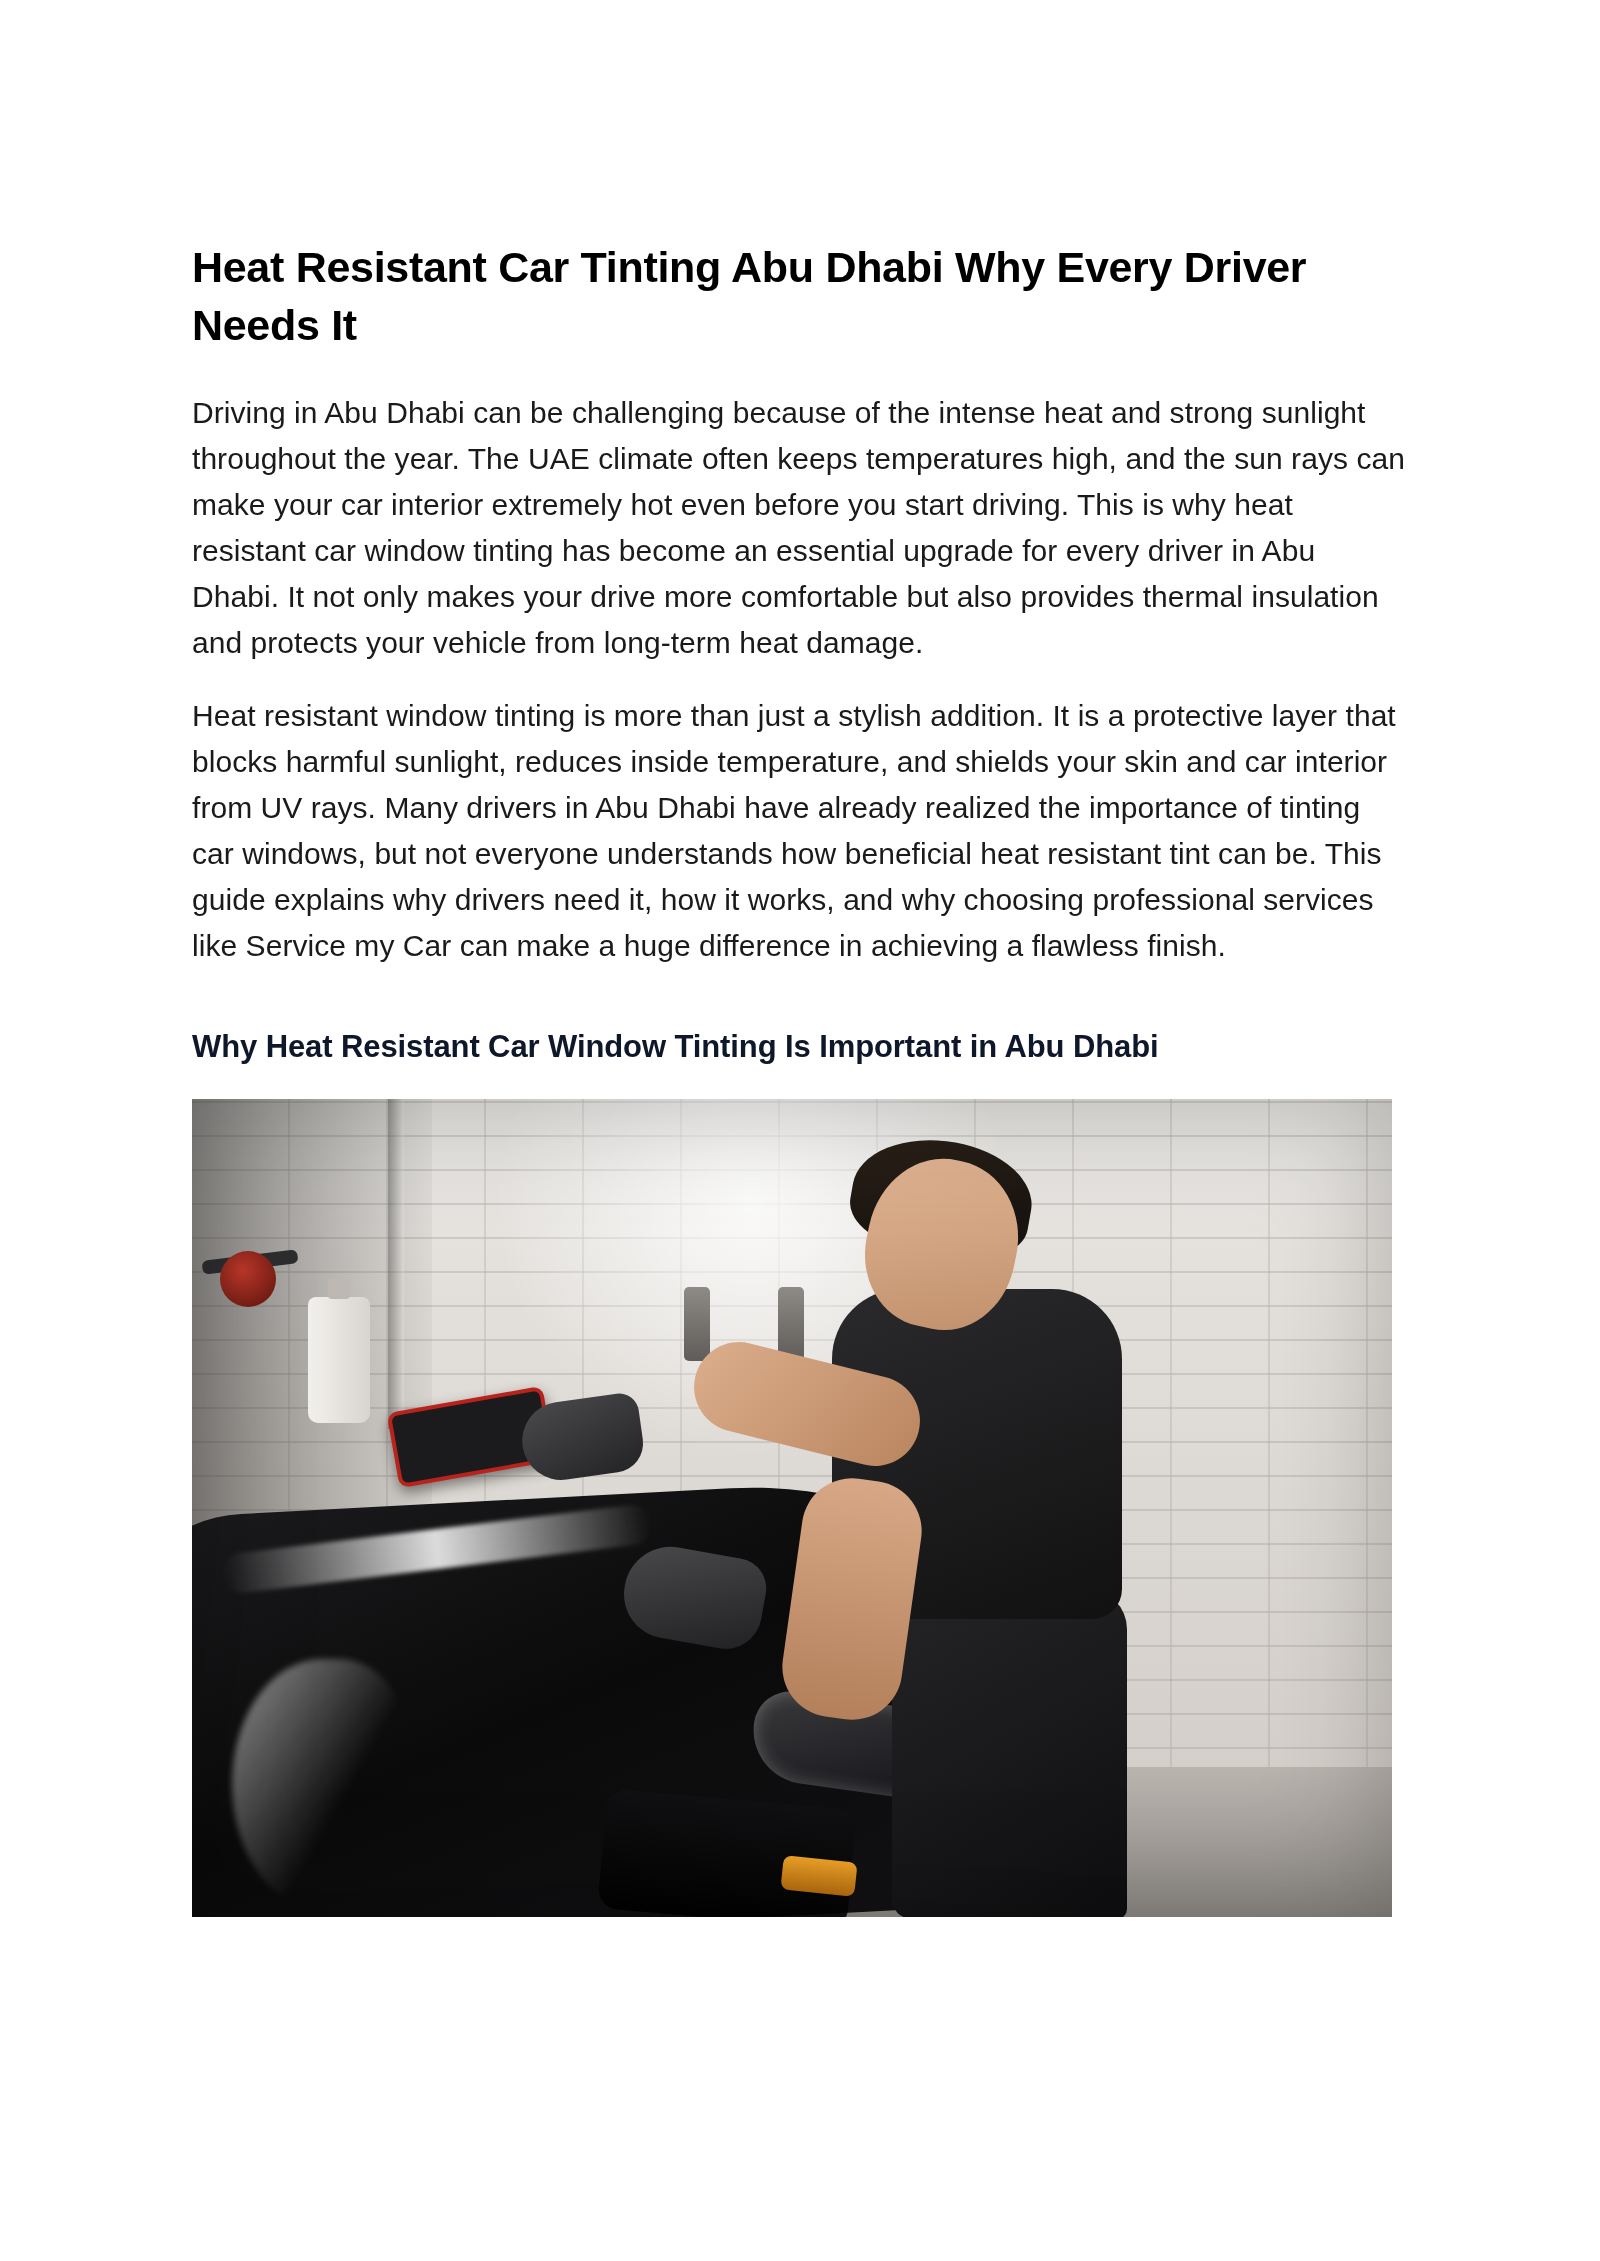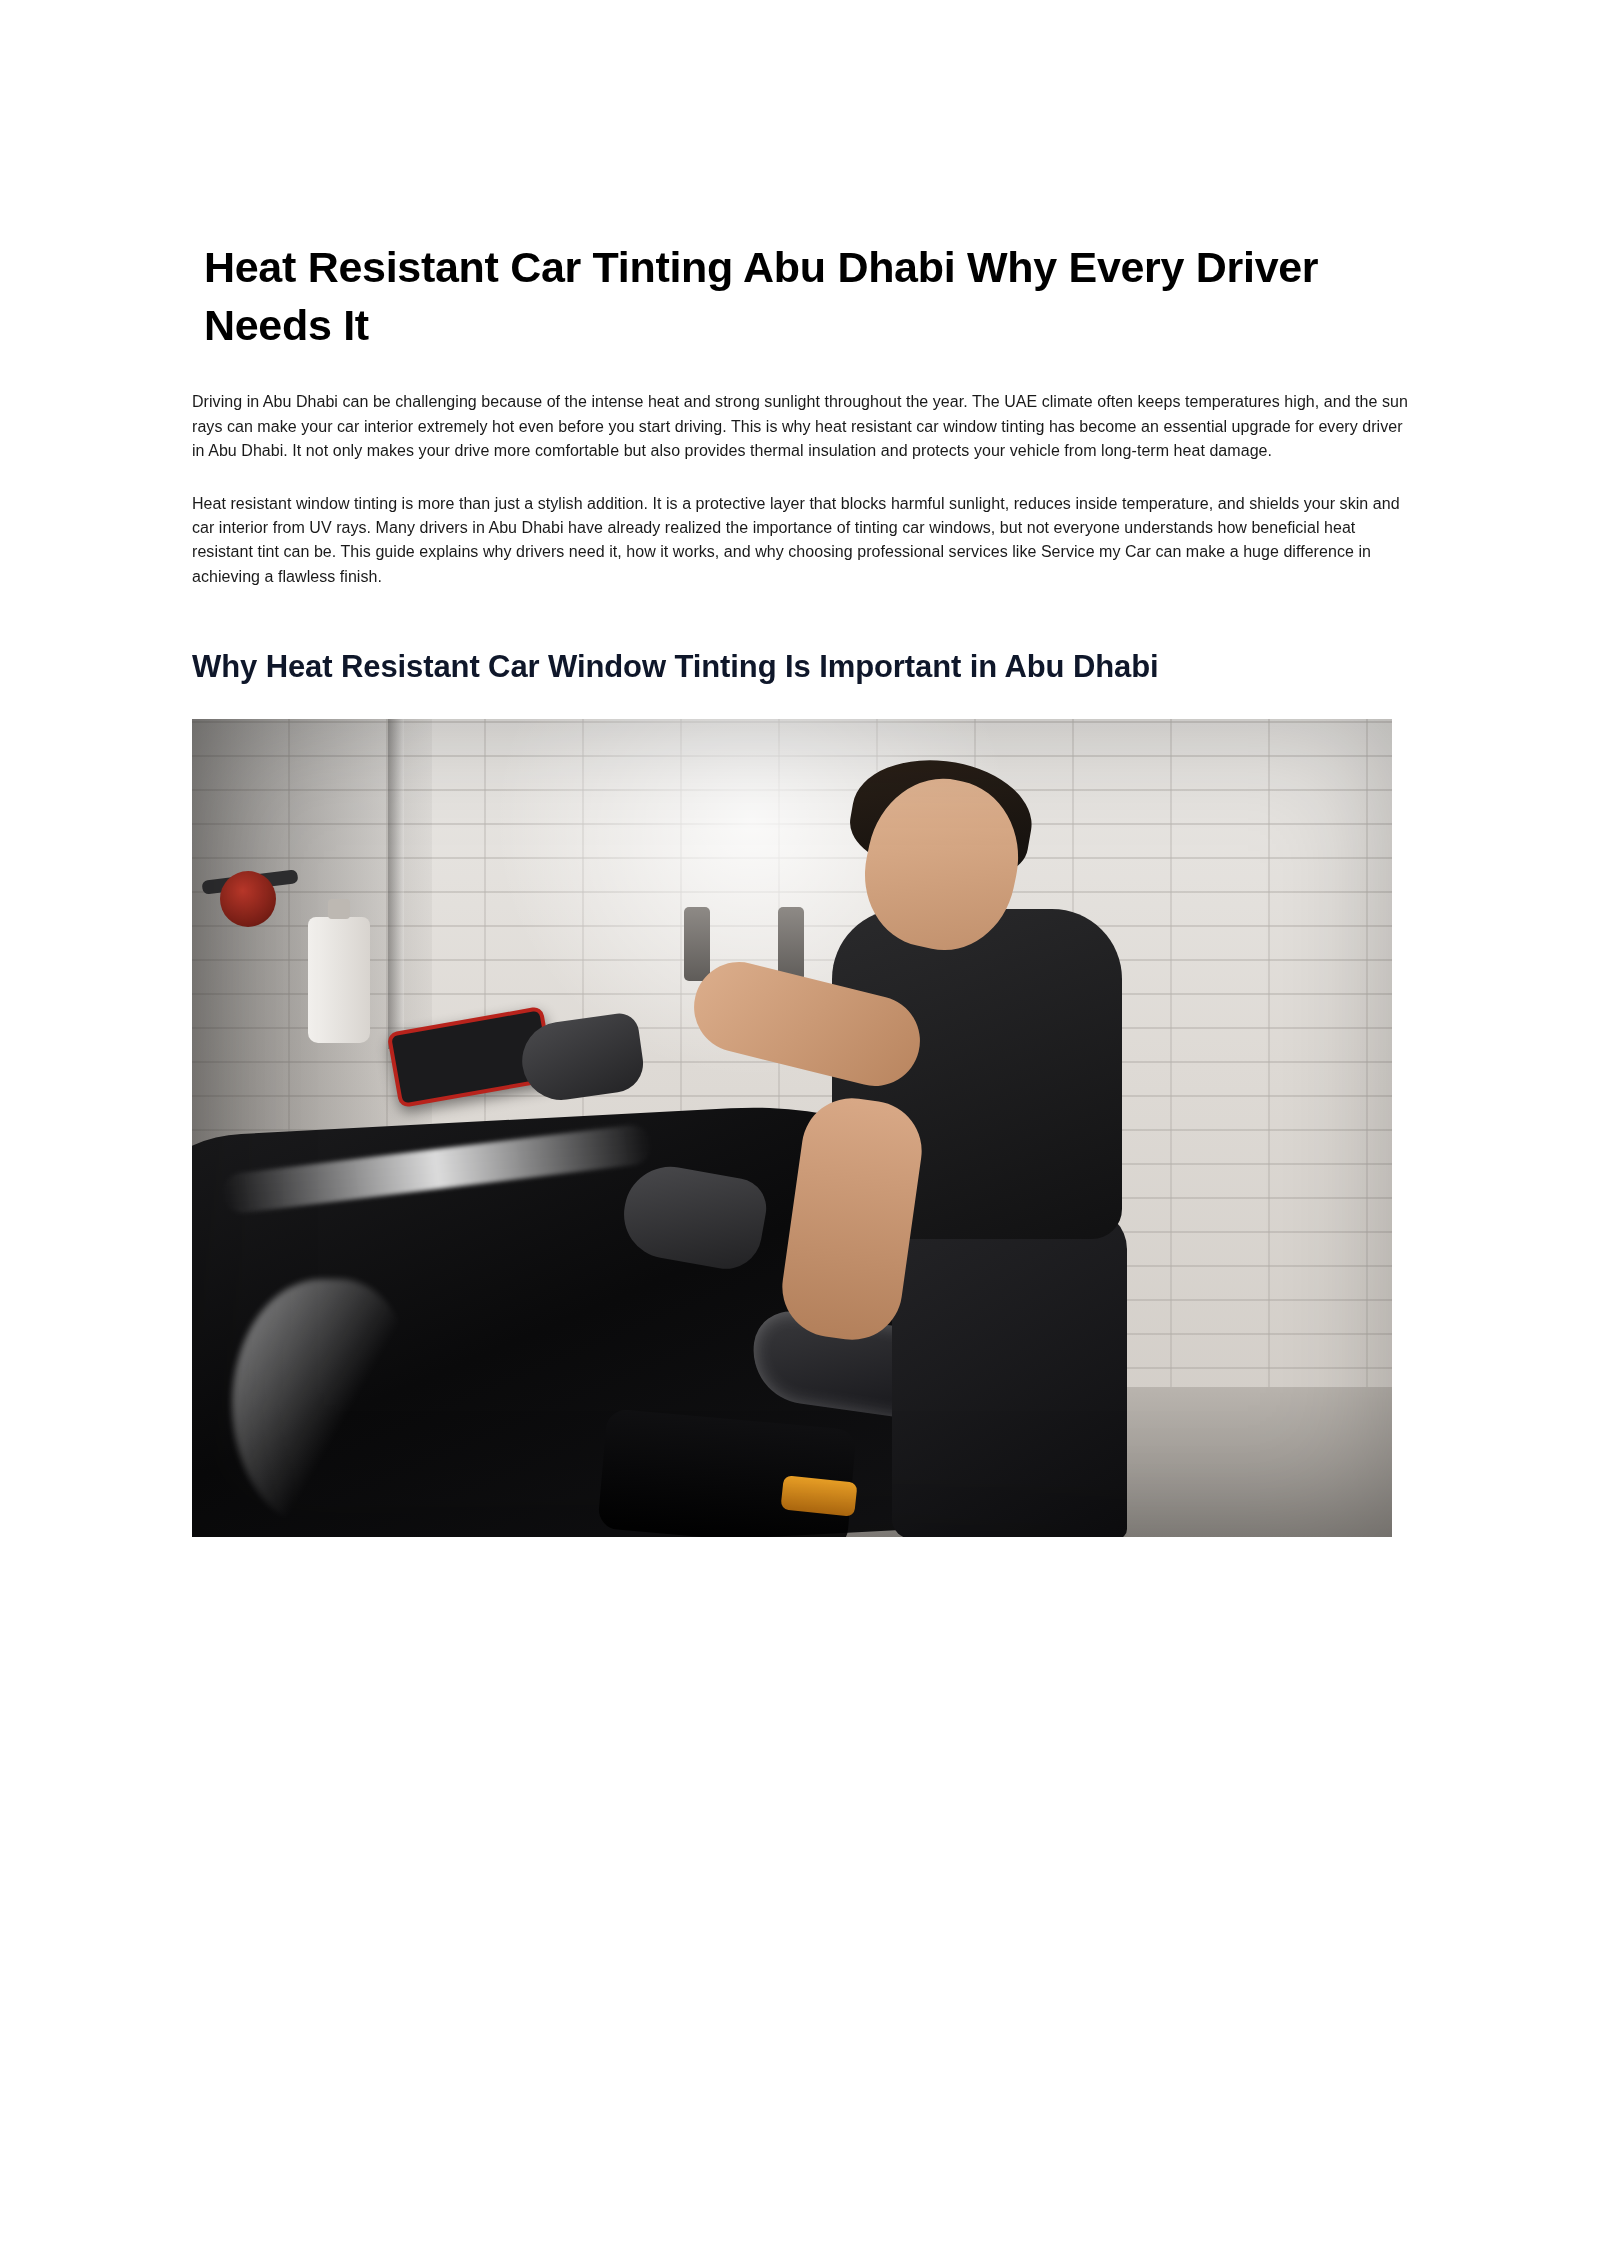--- a/index.html
+++ b/index.html
@@ -22,34 +22,34 @@
   .content {
     position: absolute;
     left: 192px;
     top: 238px;
     width: 1216px;
   }
   h1.doc-title {
     font-size: 43px;
     line-height: 1.35;
     font-weight: bold;
-    margin: 0 0 36px 12px;
+    margin: 0 0 36px 0;
     letter-spacing: -0.3px;
     color: #000000;
   }
   h2.doc-heading {
     font-size: 31px;
     line-height: 1.42;
     font-weight: bold;
     margin: 56px 0 30px 0;
     letter-spacing: -0.1px;
     color: #0f172a;
   }
   p.body-text {
-    font-size: 16px;
+    font-size: 30px;
     line-height: 1.53;
     margin: 0 0 28px 0;
     color: #1a1a1a;
     letter-spacing: 0.05px;
   }
   .figure {
     margin: 0 0 34px 0;
     width: 1200px;
     height: 818px;
     position: relative;

